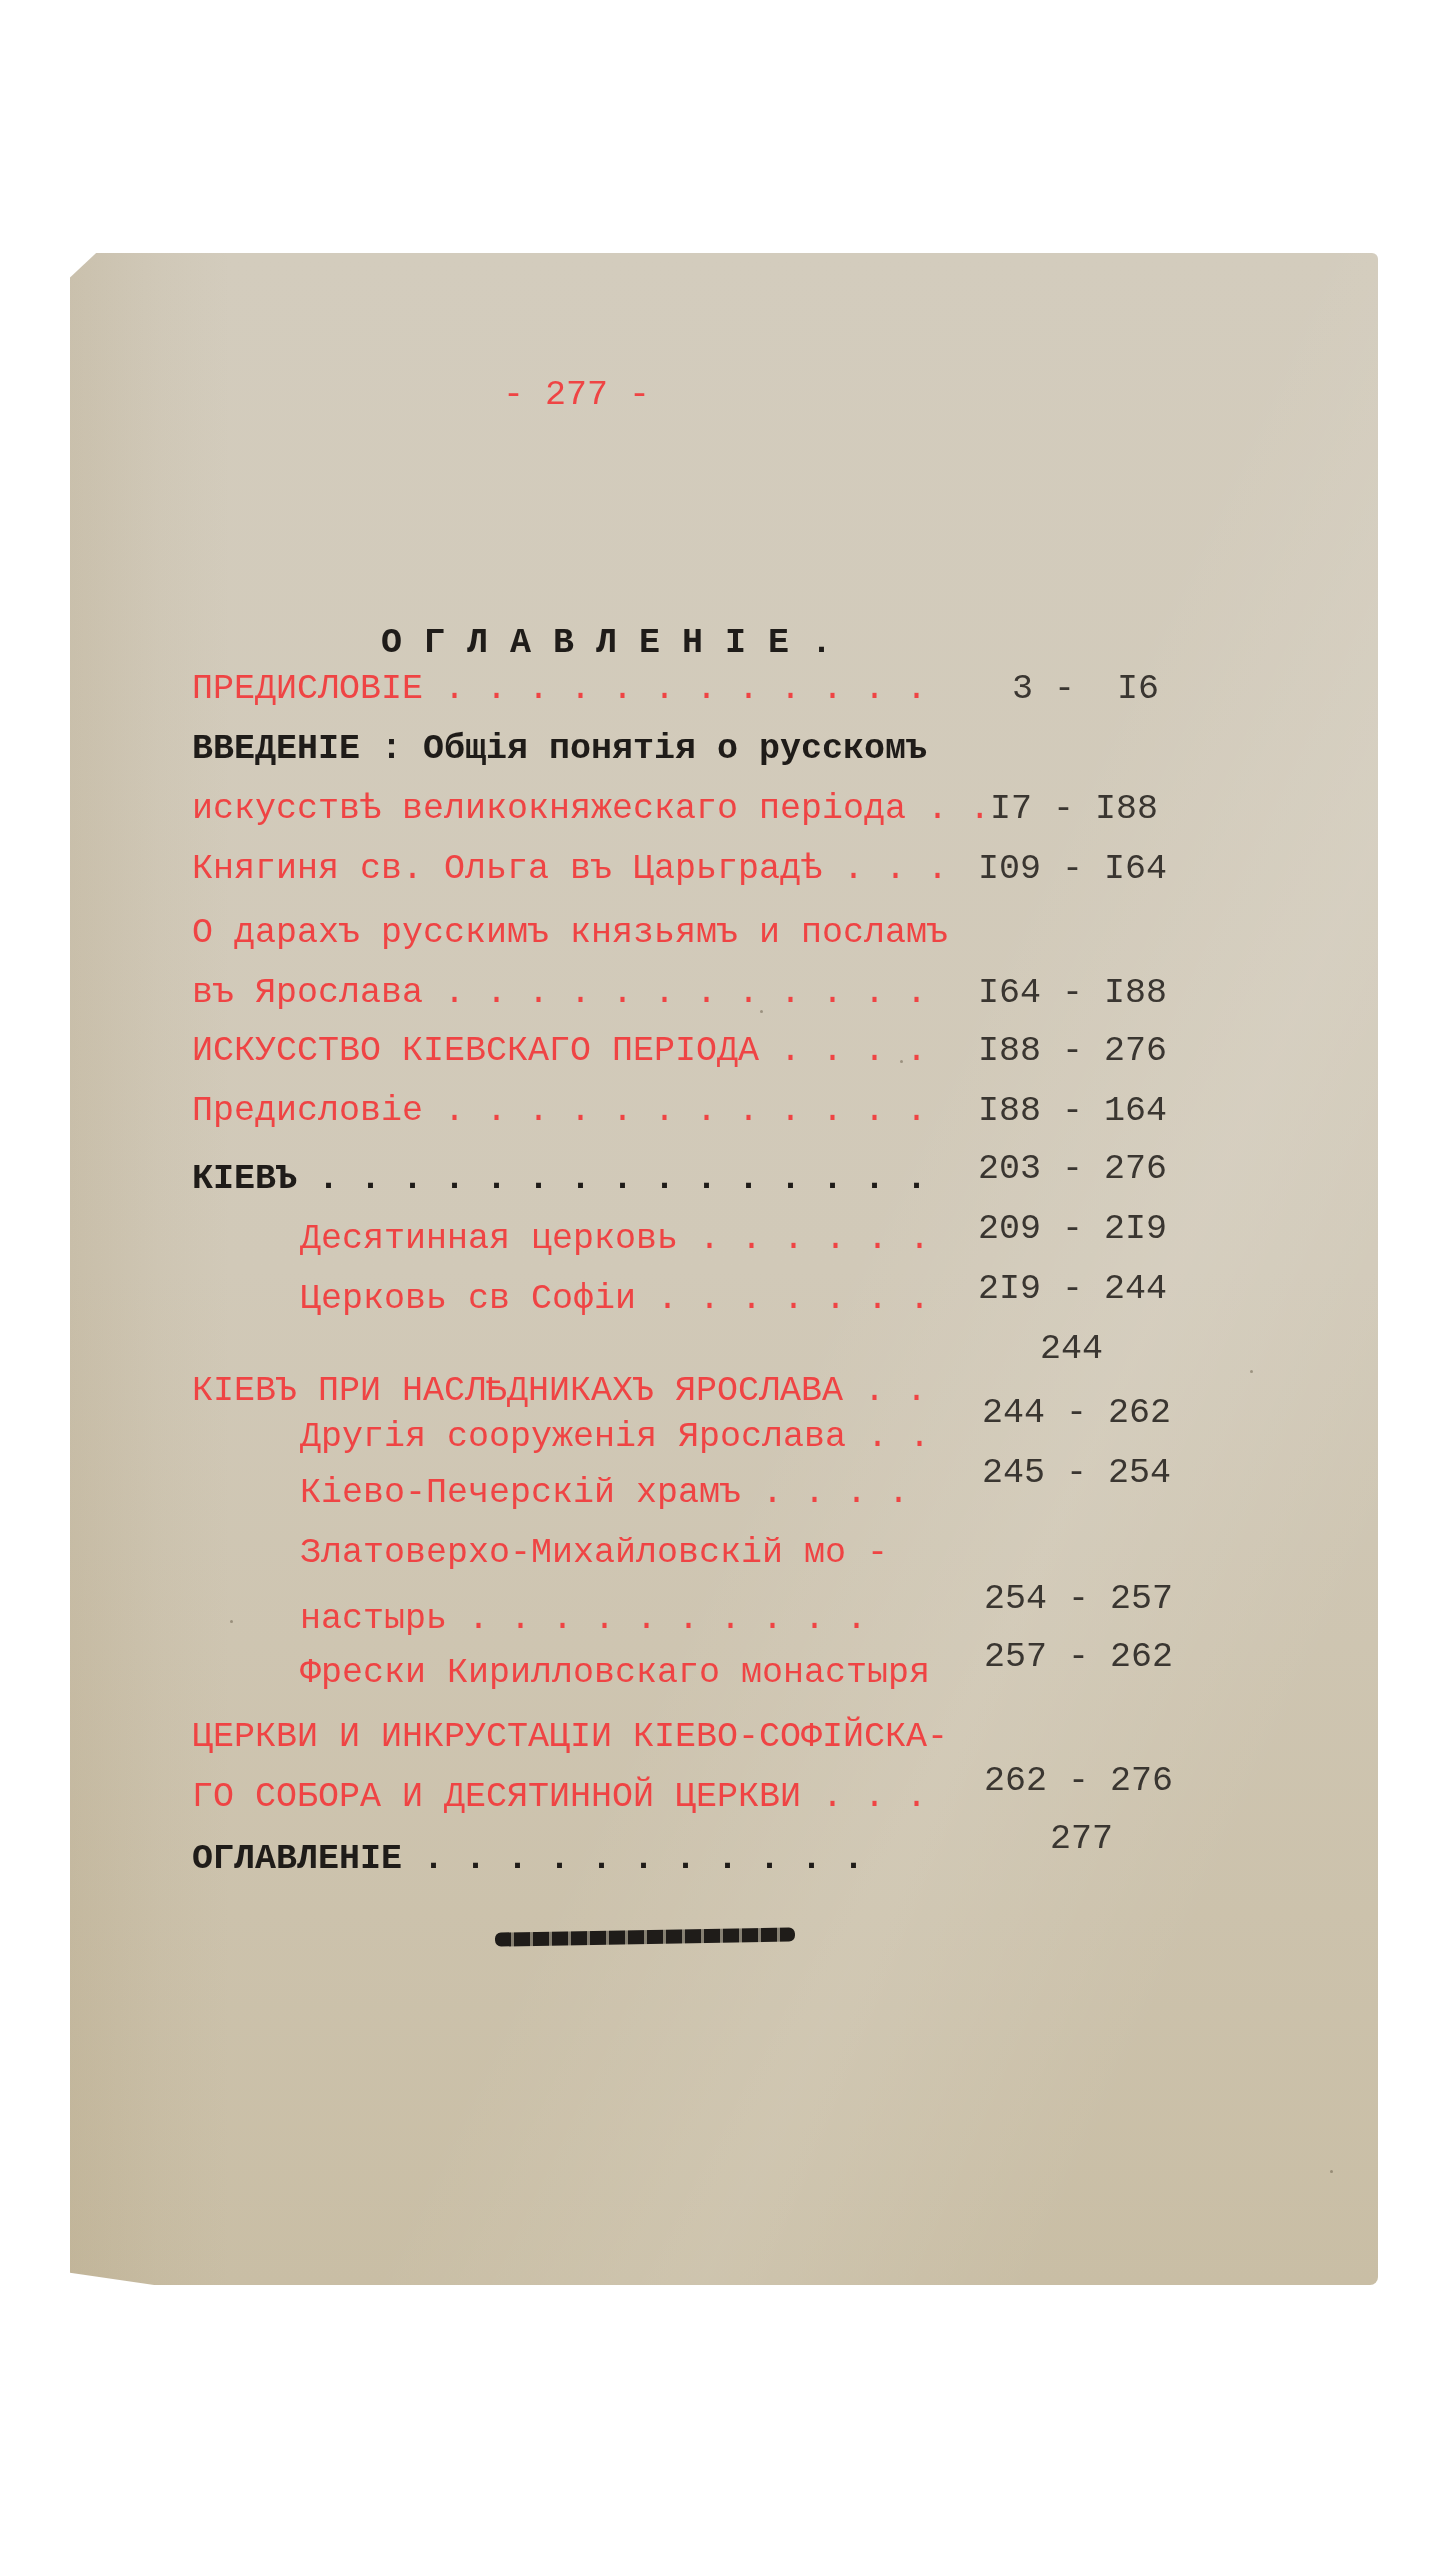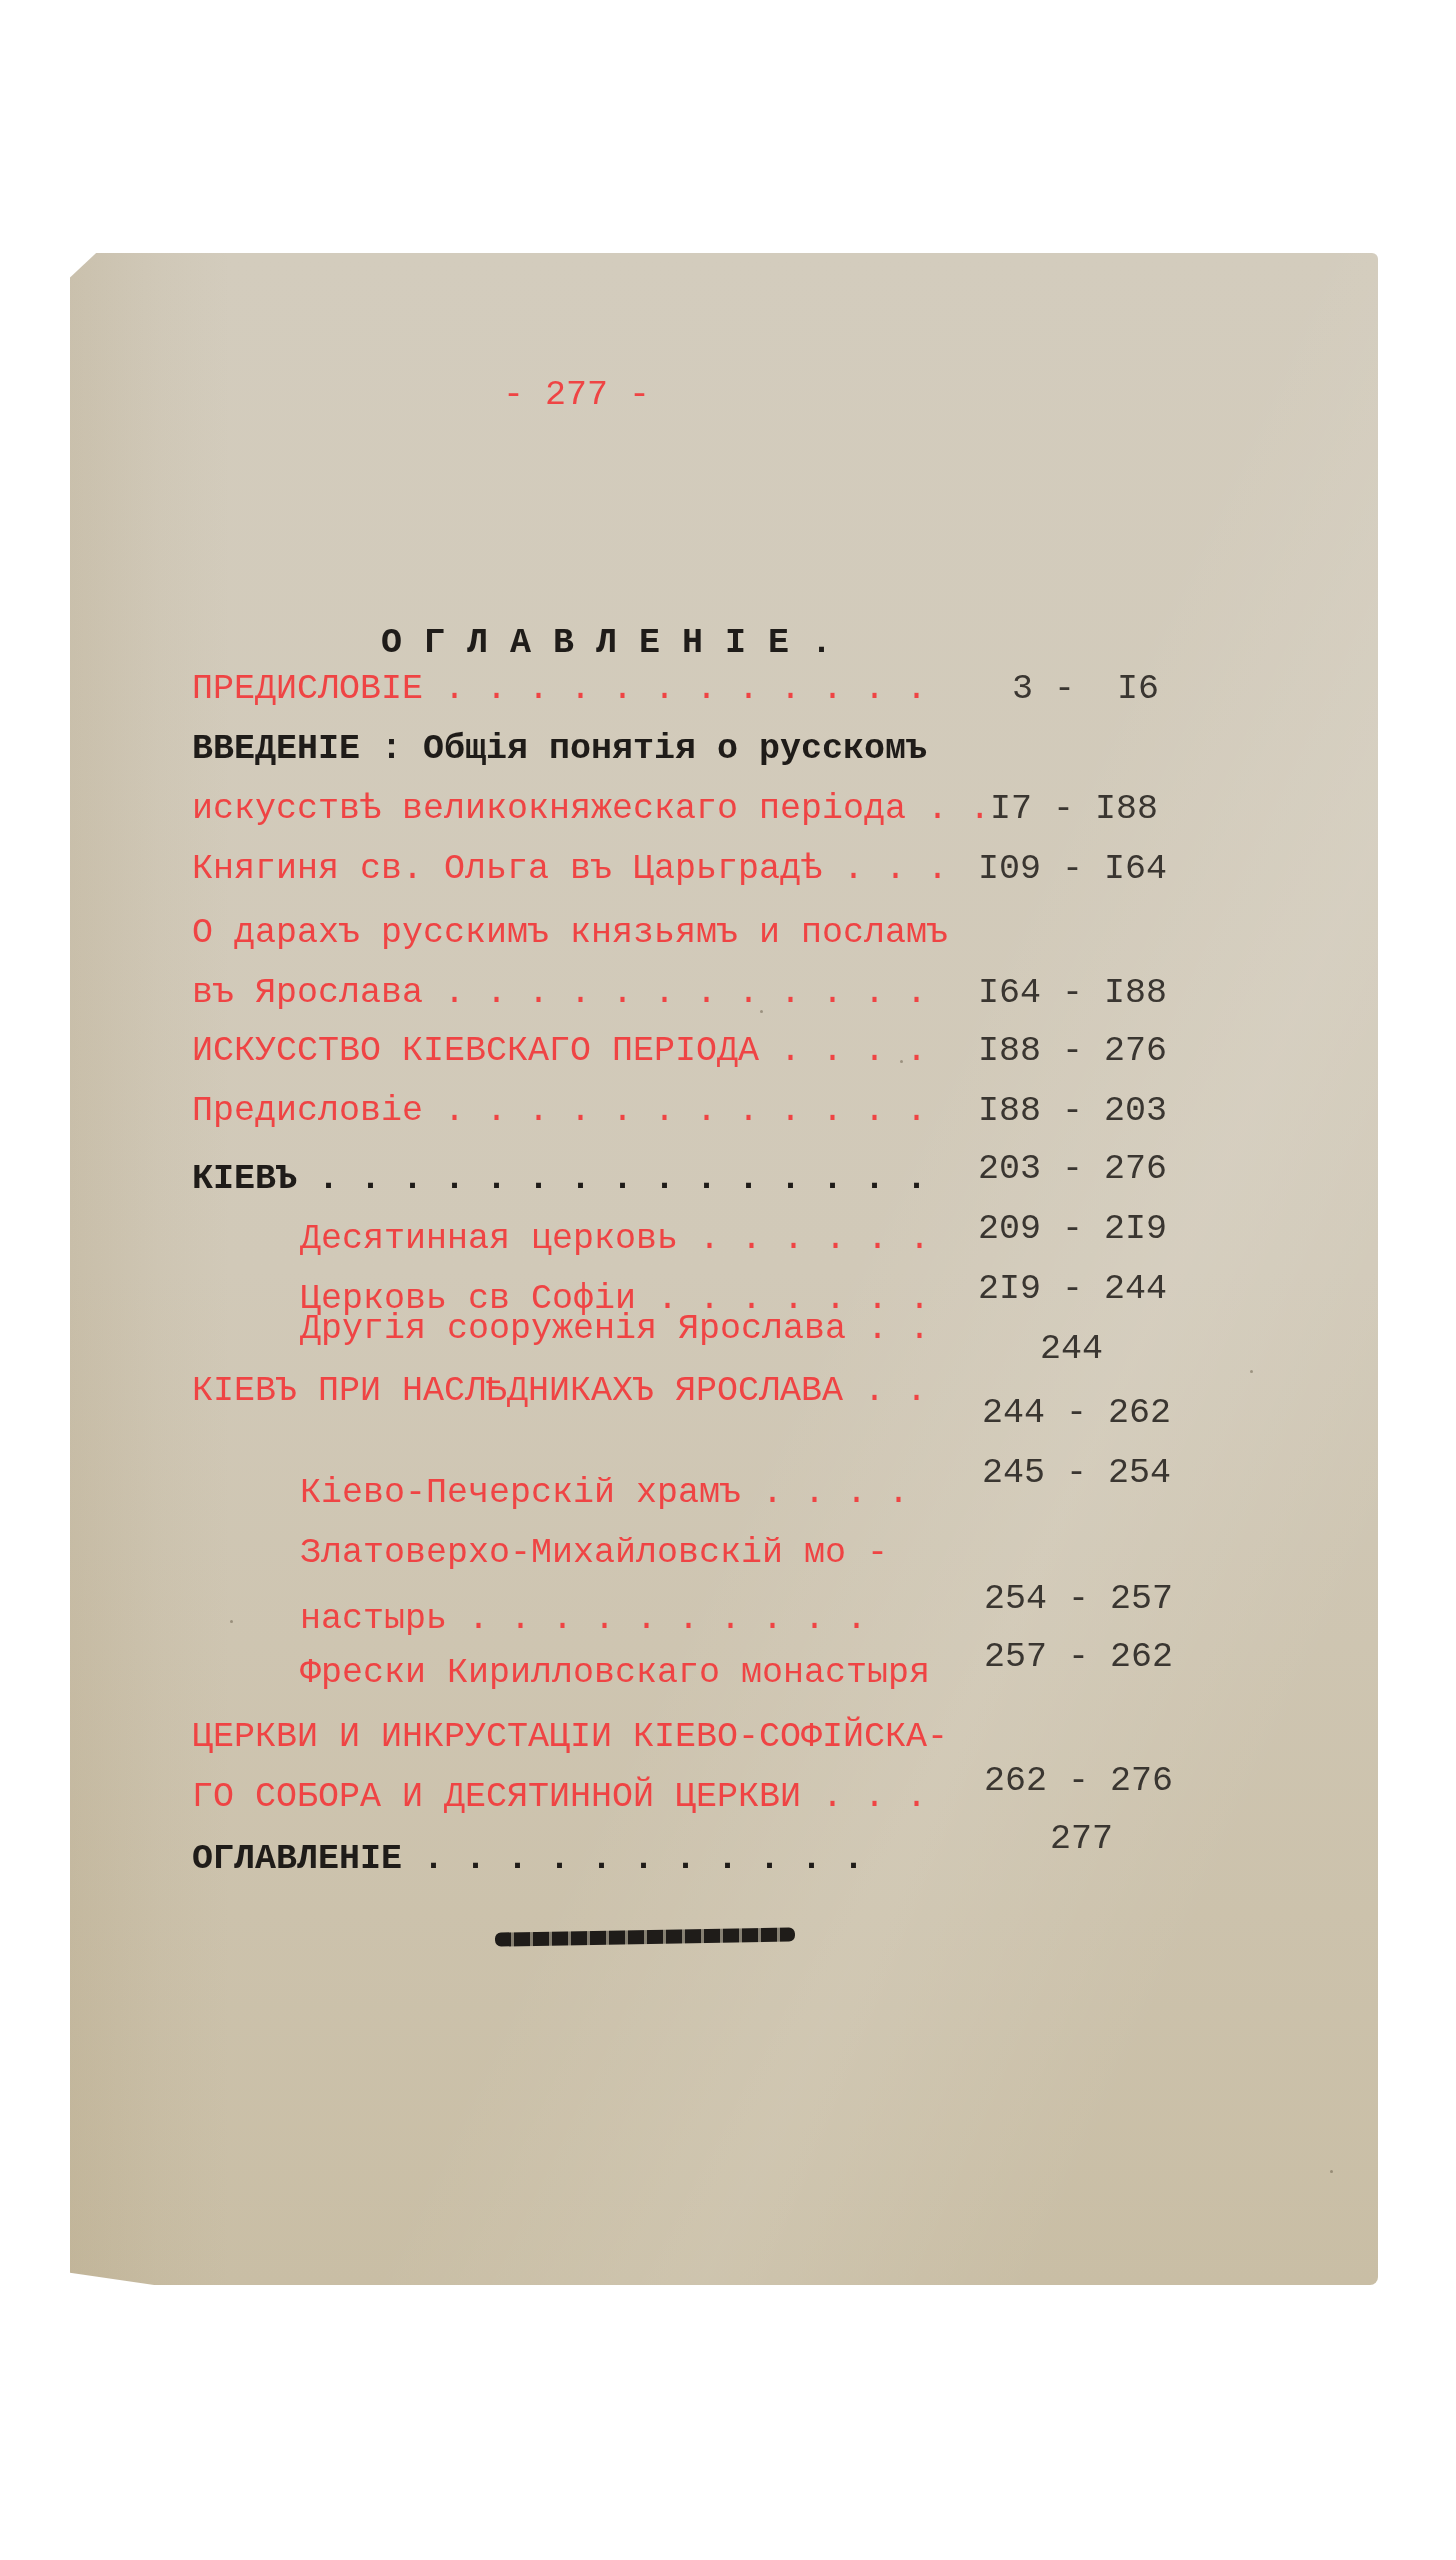--- a/index.html
+++ b/index.html
@@ -46,36 +46,36 @@
 <div class="typed bold" style="left:192px;top:732px;">ВВЕДЕНIЕ : Общiя понятiя о русскомъ</div>
 <div class="typed" style="left:192px;top:792px;">искусствѣ великокняжескаго перiода . .</div>
 <div class="typed" style="left:192px;top:852px;">Княгиня св. Ольга въ Царьградѣ . . .</div>
 <div class="typed" style="left:192px;top:916px;">О дарахъ русскимъ князьямъ и посламъ</div>
 <div class="typed" style="left:192px;top:976px;">въ Ярослава . . . . . . . . . . . .</div>
 <div class="typed" style="left:192px;top:1034px;">ИСКУССТВО КIЕВСКАГО ПЕРIОДА . . . .</div>
 <div class="typed" style="left:192px;top:1094px;">Предисловiе . . . . . . . . . . . .</div>
 <div class="typed bold" style="left:192px;top:1162px;">КIЕВЪ . . . . . . . . . . . . . . .</div>
 <div class="typed" style="left:300px;top:1222px;">Десятинная церковь . . . . . .</div>
 <div class="typed" style="left:300px;top:1282px;">Церковь св Софiи . . . . . . .</div>
-<div class="typed" style="left:300px;top:1312px;">Другiя сооруженiя Ярослава . .</div>
+<div class="typed" style="left:300px;top:1420px;">Другiя сооруженiя Ярослава . .</div>
 <div class="typed" style="left:192px;top:1374px;">КIЕВЪ ПРИ НАСЛѢДНИКАХЪ ЯРОСЛАВА . .</div>
 <div class="typed" style="left:300px;top:1476px;">Кiево-Печерскiй храмъ . . . .</div>
 <div class="typed" style="left:300px;top:1536px;">Златоверхо-Михайловскiй мо -</div>
 <div class="typed" style="left:300px;top:1602px;">настырь . . . . . . . . . .</div>
 <div class="typed" style="left:300px;top:1656px;">Фрески Кирилловскаго монастыря</div>
 <div class="typed" style="left:192px;top:1720px;">ЦЕРКВИ И ИНКРУСТАЦIИ КIЕВО-СОФIЙСКА-</div>
 <div class="typed" style="left:192px;top:1780px;">ГО СОБОРА И ДЕСЯТИННОЙ ЦЕРКВИ . . .</div>
 <div class="typed bold" style="left:192px;top:1842px;">ОГЛАВЛЕНIЕ . . . . . . . . . . .</div>
 
 <div class="num" style="left:1012px;top:672px;">3 -  I6</div>
 <div class="num" style="left:990px;top:792px;">I7 - I88</div>
 <div class="num" style="left:978px;top:852px;">I09 - I64</div>
 <div class="num" style="left:978px;top:976px;">I64 - I88</div>
 <div class="num" style="left:978px;top:1034px;">I88 - 276</div>
-<div class="num" style="left:978px;top:1094px;">I88 - 203</div>
+<div class="num" style="left:978px;top:1094px;">I88 - 164</div>
 <div class="num" style="left:978px;top:1152px;">203 - 276</div>
 <div class="num" style="left:978px;top:1212px;">209 - 2I9</div>
 <div class="num" style="left:978px;top:1272px;">2I9 - 244</div>
 <div class="num" style="left:1040px;top:1332px;">244</div>
 <div class="num" style="left:982px;top:1396px;">244 - 262</div>
 <div class="num" style="left:982px;top:1456px;">245 - 254</div>
 <div class="num" style="left:984px;top:1582px;">254 - 257</div>
 <div class="num" style="left:984px;top:1640px;">257 - 262</div>
 <div class="num" style="left:984px;top:1764px;">262 - 276</div>
 <div class="num" style="left:1050px;top:1822px;text-align:center;">277</div>

